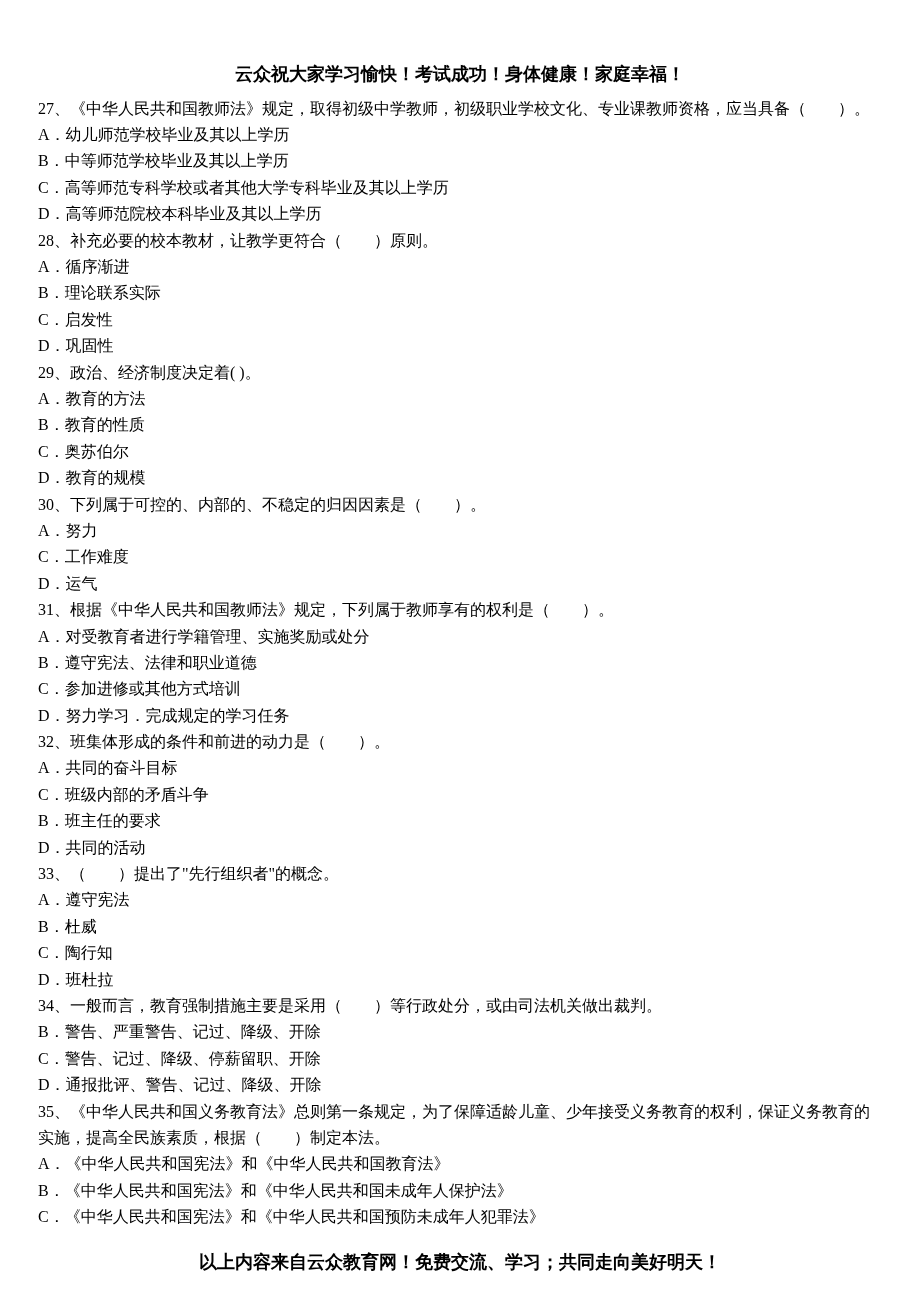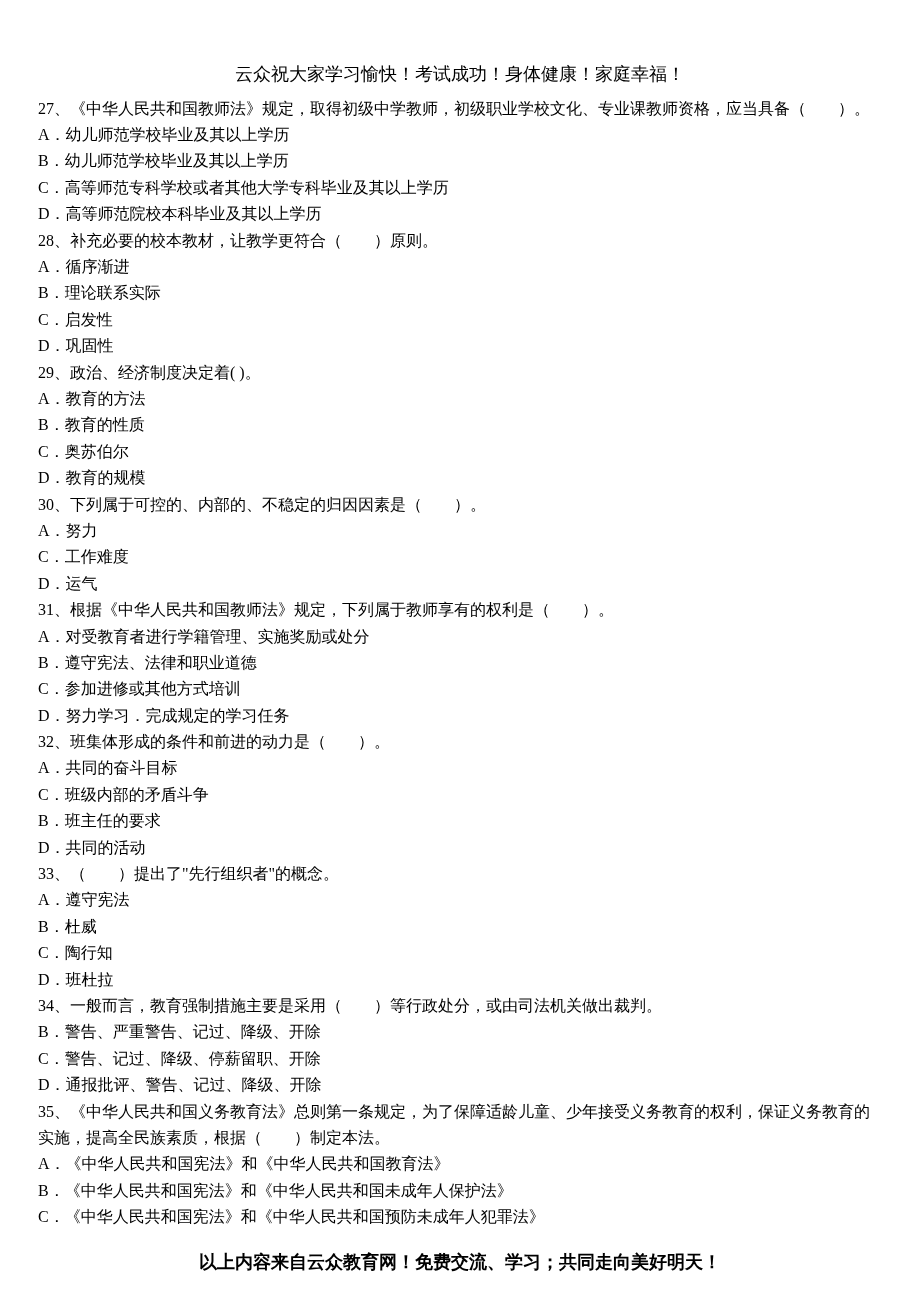--- a/index.html
+++ b/index.html
@@ -7,21 +7,21 @@
       width: 920px;
       font-family: "SimSun", "宋体", serif;
       font-size: 16px;
       line-height: 1.65;
       color: #000;
       background: #fff;
       padding: 60px 38px 30px 38px;
     }
     .header {
       text-align: center;
-      font-weight: normal;
+      font-weight: bold;
       font-size: 18px;
       margin-bottom: 6px;
     }
     .content p {
       margin: 0;
       font-family: Liberation Serif, serif;
     }
     .footer {
       text-align: center;
       font-weight: bold;
@@ -31,21 +31,21 @@
     }
   </style>
 </head>
 <body>
 
 <div class="header">云众祝大家学习愉快！考试成功！身体健康！家庭幸福！</div>
 
 <div class="content" id="content-container">
     <p>27、《中华人民共和国教师法》规定，取得初级中学教师，初级职业学校文化、专业课教师资格，应当具备（　　）。</p>
     <p>A．幼儿师范学校毕业及其以上学历</p>
-    <p>B．幼儿师范学校毕业及其以上学历</p>
+    <p>B．中等师范学校毕业及其以上学历</p>
     <p>C．高等师范专科学校或者其他大学专科毕业及其以上学历</p>
     <p>D．高等师范院校本科毕业及其以上学历</p>
     <p>28、补充必要的校本教材，让教学更符合（　　）原则。</p>
     <p>A．循序渐进</p>
     <p>B．理论联系实际</p>
     <p>C．启发性</p>
     <p>D．巩固性</p>
     <p>29、政治、经济制度决定着(  )。</p>
     <p>A．教育的方法</p>
     <p>B．教育的性质</p>

